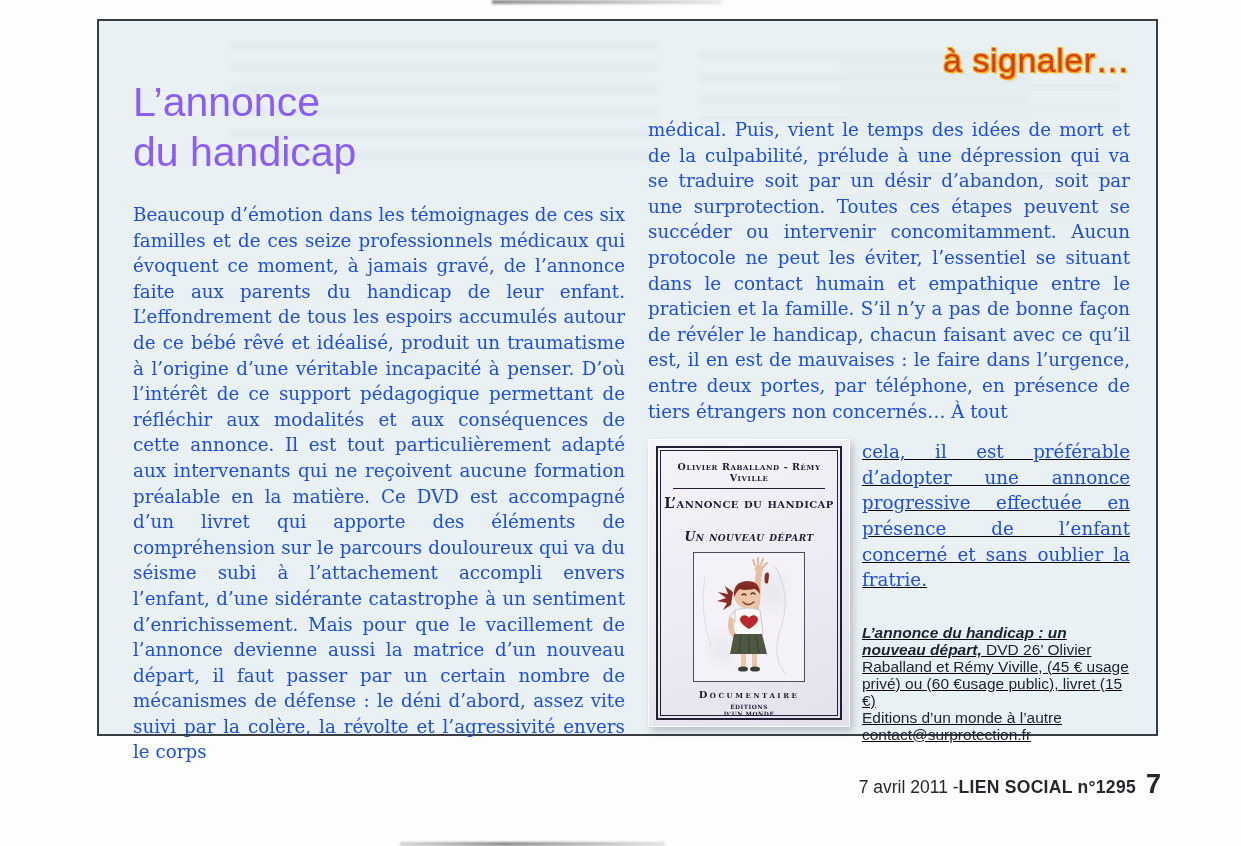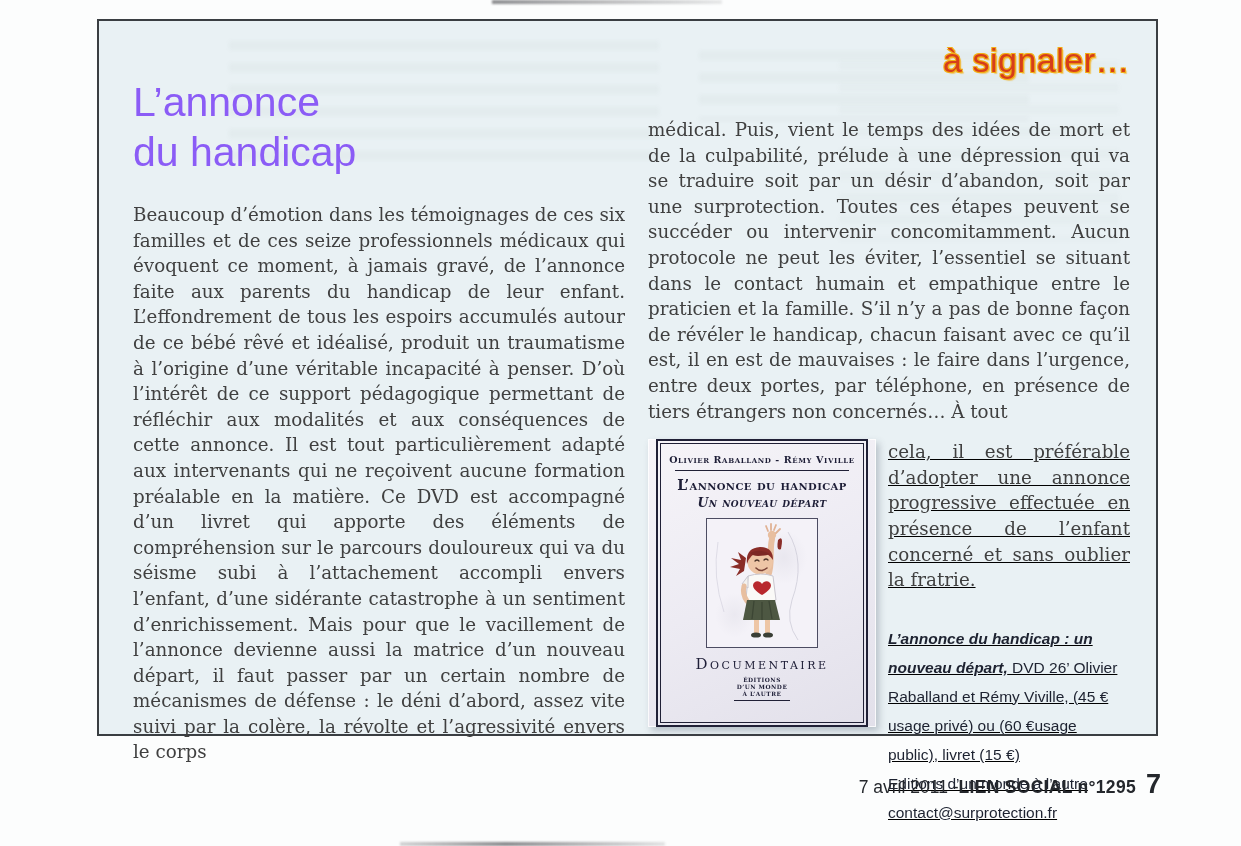--- a/index.html
+++ b/index.html
@@ -59,35 +59,35 @@
   .article-title {
     position:absolute; left:34px; top:56px;
     font-size:41px; line-height:50px; font-weight:400;
     color:#8b5cf6; letter-spacing:0;
   }
 
   
   .body-serif {
     font-family:"DejaVu Serif", serif;
     font-size:18.3px; line-height:25.6px;
-    color:#404040;
+    color:#1d4ed8;
     text-align:justify;
     hyphens:auto; -webkit-hyphens:auto;
   }
   .col1 { position:absolute; left:34px;  top:181px; width:492px; }
   .col2 { position:absolute; left:549px; top:96px;  width:482px; }
 
   .media-row { display:flex; margin-top:15px; }
 
   
   .cover-card {
-    flex:none; width:228px; height:288px;
+    flex:none; width:202px; height:288px;
     background:linear-gradient(155deg,#f6f4f8 0%,#edebf3 50%,#e2e0ea 100%);
     box-shadow:3px 4px 7px rgba(70,80,100,.30), 0 0 0 1px rgba(255,255,255,.8) inset;
-    padding:0 8px;
+    padding:7px 8px;
   }
   .cover-frame {
     position:relative; width:100%; height:100%;
     border:2px solid #202036;
     text-align:center;
     font-family:"DejaVu Serif", serif;
     color:#1d1d36;
     overflow:hidden;
   }
   .cover-frame::after {
@@ -98,48 +98,48 @@
     margin-top:13px;
     font-size:9.5px; font-weight:700; font-variant:small-caps;
     letter-spacing:.6px;
   }
   .cover-rule { width:84%; margin:5px auto 6px; border-top:1px solid #202036; }
   .cover-title {
     font-size:14px; font-weight:700; font-variant:small-caps; letter-spacing:.4px;
   }
   .cover-subtitle {
     font-size:12.5px; font-weight:700; font-style:italic;
-    font-variant:small-caps; letter-spacing:.4px; margin-top:2px;
+    font-variant:small-caps; letter-spacing:.4px; margin-top:18px;
   }
   .cover-art {
     width:112px; height:130px; margin:8px auto 0;
     border:1px solid #4c4c62;
     background:
       radial-gradient(closest-side at 70% 30%, rgba(150,150,170,.12), transparent 70%),
       radial-gradient(closest-side at 25% 75%, rgba(150,150,170,.10), transparent 70%),
       #f4f2f8;
     display:flex; align-items:center; justify-content:center;
   }
   .cover-genre {
     margin-top:7px;
-    font-size:15px; font-weight:400; font-variant:small-caps; letter-spacing:2.5px;
+    font-size:10px; font-weight:700; font-variant:small-caps; letter-spacing:2.5px;
   }
   .cover-publisher {
     margin:4px auto 0; width:56px;
     font-size:5.8px; font-weight:700; letter-spacing:.5px; line-height:7px;
     text-transform:uppercase;
     border-bottom:1px solid #202036; padding-bottom:2px;
   }
 
   
   .beside { margin-left:12px; width:268px;text-decoration:underline; }
   .caption {
     margin-top:31px;
     font-family:"Liberation Sans", sans-serif;
-    font-size:15.5px; line-height:29px; color:#1d2230;
+    font-size:15.5px; line-height:17px; color:#1d2230;
     text-align:left;
   }
   .caption-lead { font-weight:700; font-style:italic; }
   .caption-line { margin-top:0; }
 
   
   .footer {
     position:absolute; top:769px; right:80px;
     display:flex; align-items:baseline;
     color:#24272c; font-size:17.5px;

